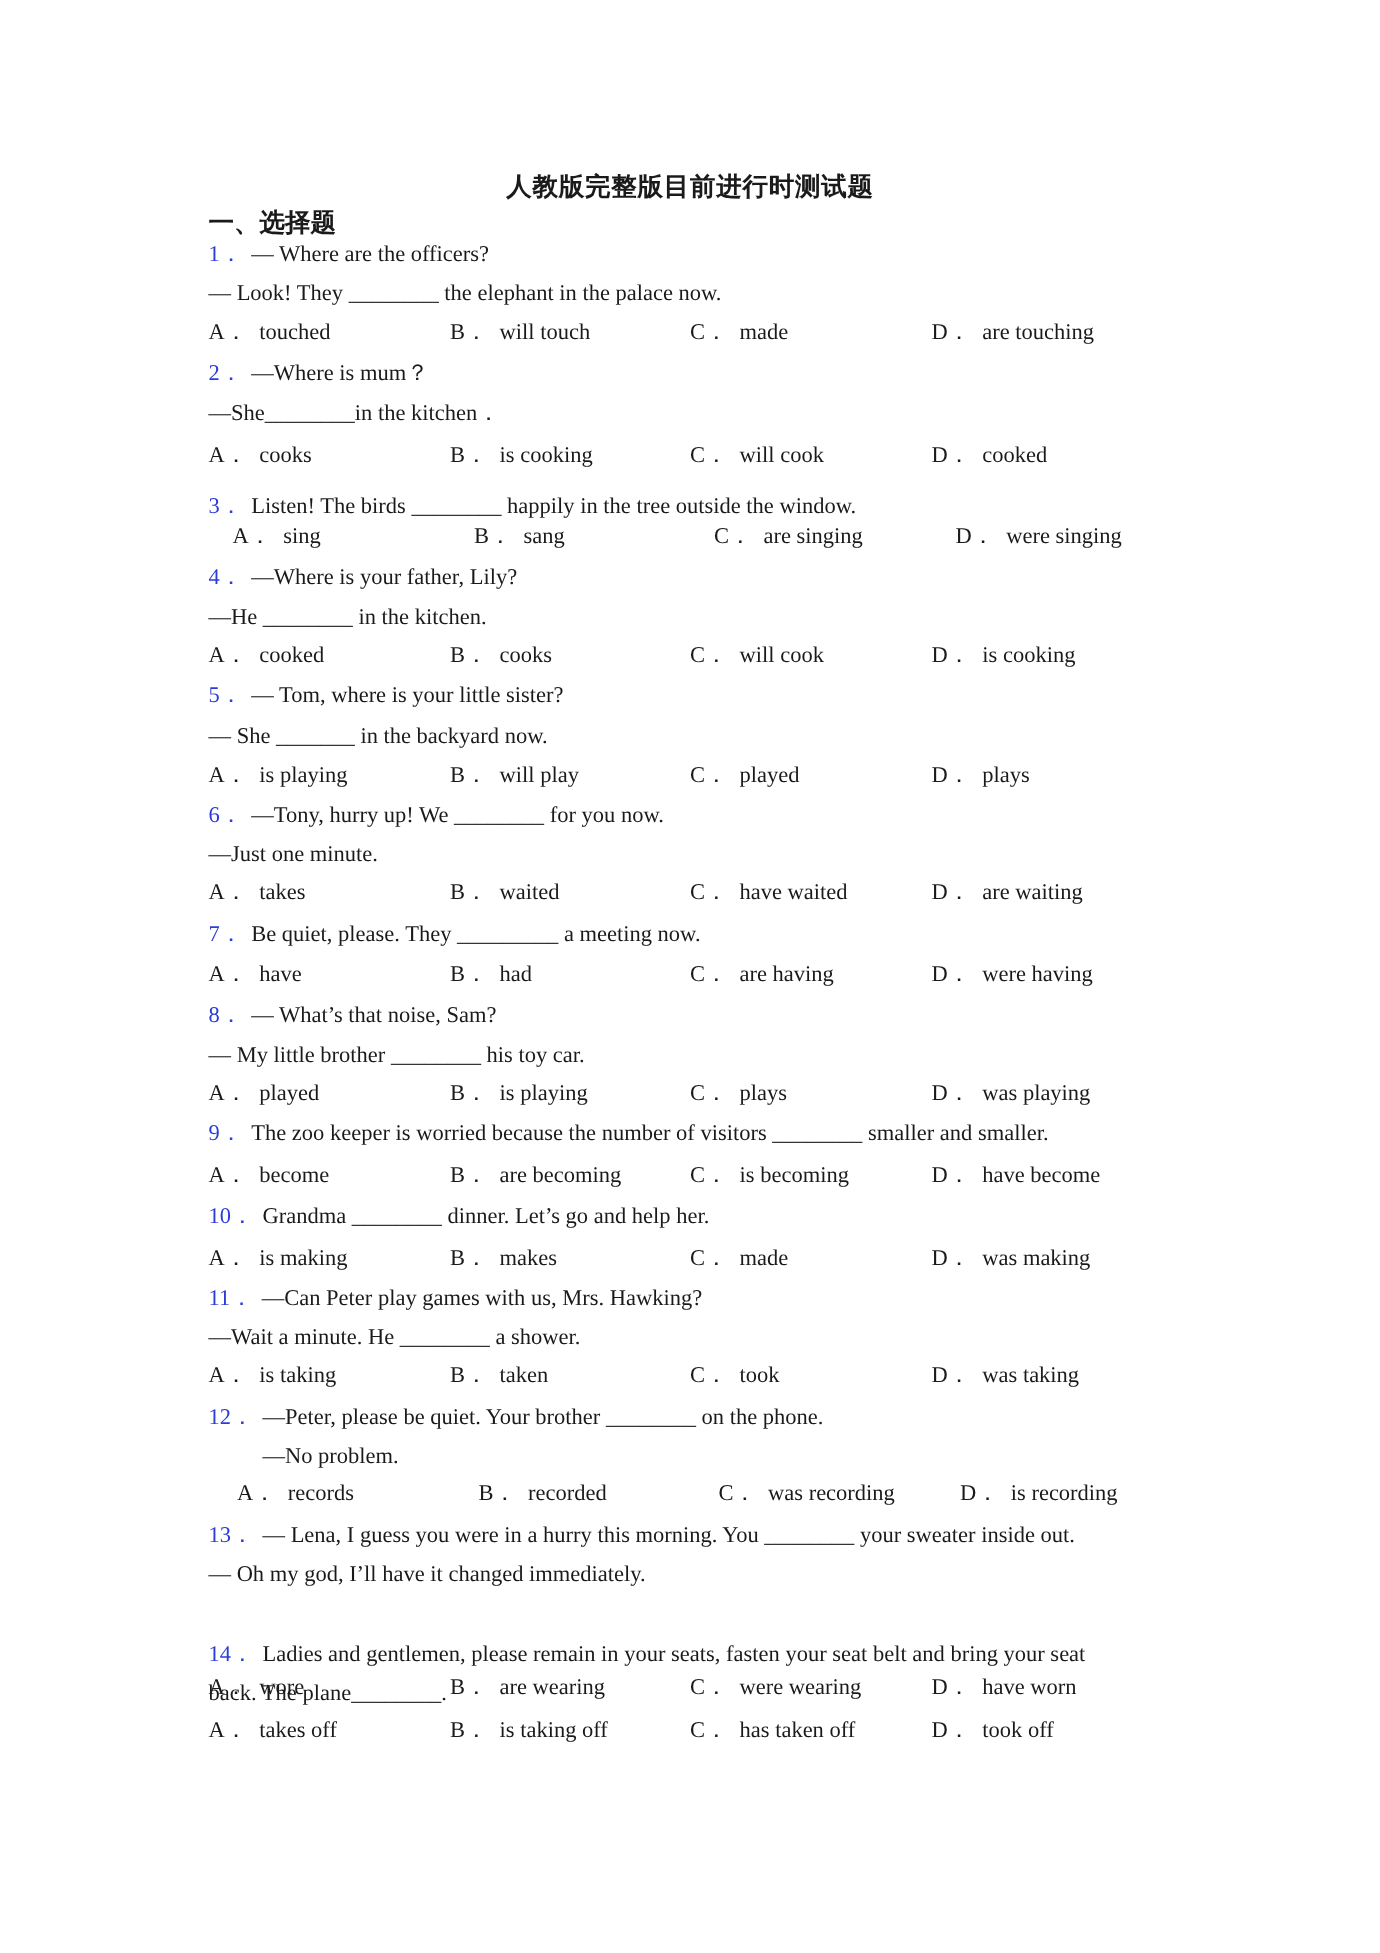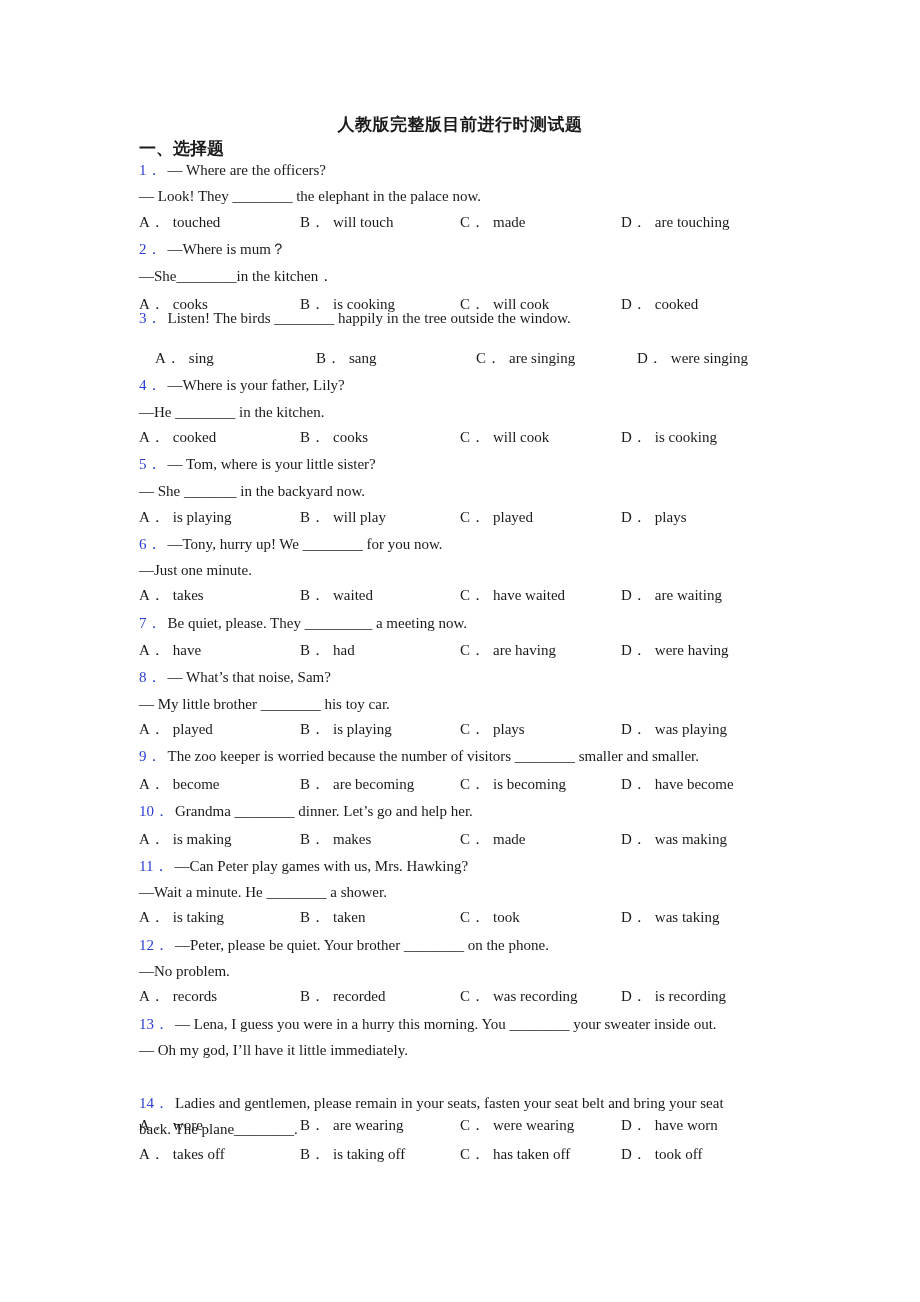--- a/index.html
+++ b/index.html
@@ -37,21 +37,21 @@
         <span class="opt"><span class="letter">D．</span><span>are touching</span></span>
       </div>
       <div class="line" style="top: 239px;"><span class="num">2．</span><span>—Where is mum？</span></div>
       <div class="line" style="top: 266px;"><span>—She________in the kitchen．</span></div>
       <div class="opts" style="top: 294px;">
         <span class="opt"><span class="letter">A．</span><span>cooks</span></span>
         <span class="opt"><span class="letter">B．</span><span>is cooking</span></span>
         <span class="opt"><span class="letter">C．</span><span>will cook</span></span>
         <span class="opt"><span class="letter">D．</span><span>cooked</span></span>
       </div>
-      <div class="line" style="top: 308px;"><span class="num">3．</span><span>Listen! The birds ________ happily in the tree outside the window.</span></div>
+      <div class="line" style="top: 328px;"><span class="num">3．</span><span>Listen! The birds ________ happily in the tree outside the window.</span></div>
       <div class="opts" style="top: 348px; margin-left: 16px;">
         <span class="opt"><span class="letter">A．</span><span>sing</span></span>
         <span class="opt"><span class="letter">B．</span><span>sang</span></span>
         <span class="opt"><span class="letter">C．</span><span>are singing</span></span>
         <span class="opt"><span class="letter">D．</span><span>were singing</span></span>
       </div>
       <div class="line" style="top: 375px;"><span class="num">4．</span><span>—Where is your father, Lily?</span></div>
       <div class="line" style="top: 402px;"><span>—He ________ in the kitchen.</span></div>
       <div class="opts" style="top: 427px;">
         <span class="opt"><span class="letter">A．</span><span>cooked</span></span>
@@ -106,29 +106,29 @@
       </div>
       <div class="line" style="top: 856px;"><span class="num">11．</span><span>—Can Peter play games with us, Mrs. Hawking?</span></div>
       <div class="line" style="top: 882px;"><span>—Wait a minute. He ________ a shower.</span></div>
       <div class="opts" style="top: 907px;">
         <span class="opt"><span class="letter">A．</span><span>is taking</span></span>
         <span class="opt"><span class="letter">B．</span><span>taken</span></span>
         <span class="opt"><span class="letter">C．</span><span>took</span></span>
         <span class="opt"><span class="letter">D．</span><span>was taking</span></span>
       </div>
       <div class="line" style="top: 935px;"><span class="num">12．</span><span>—Peter, please be quiet. Your brother ________ on the phone.</span></div>
-      <div class="line" style="top: 961px;"><span>—No problem.</span></div>
-      <div class="opts" style="top: 986px;">
+      <div class="line" style="top: 961px; margin-left: 36px;"><span>—No problem.</span></div>
+      <div class="opts" style="top: 986px; margin-left: 19px;">
         <span class="opt"><span class="letter">A．</span><span>records</span></span>
         <span class="opt"><span class="letter">B．</span><span>recorded</span></span>
         <span class="opt"><span class="letter">C．</span><span>was recording</span></span>
         <span class="opt"><span class="letter">D．</span><span>is recording</span></span>
       </div>
       <div class="line" style="top: 1014px;"><span class="num">13．</span><span>— Lena, I guess you were in a hurry this morning. You ________ your sweater inside out.</span></div>
-      <div class="line" style="top: 1040px;"><span>— Oh my god, I’ll have it little immediately.</span></div>
+      <div class="line" style="top: 1040px;"><span>— Oh my god, I’ll have it changed immediately.</span></div>
       <div class="opts" style="top: 1115px;">
         <span class="opt"><span class="letter">A．</span><span>wore</span></span>
         <span class="opt"><span class="letter">B．</span><span>are wearing</span></span>
         <span class="opt"><span class="letter">C．</span><span>were wearing</span></span>
         <span class="opt"><span class="letter">D．</span><span>have worn</span></span>
       </div>
       <div class="line" style="top: 1093px;"><span class="num">14．</span><span>Ladies and gentlemen, please remain in your seats, fasten your seat belt and bring your seat</span></div>
       <div class="line" style="top: 1119px;"><span>back. The plane________.</span></div>
       <div class="opts" style="top: 1144px;">
         <span class="opt"><span class="letter">A．</span><span>takes off</span></span>

